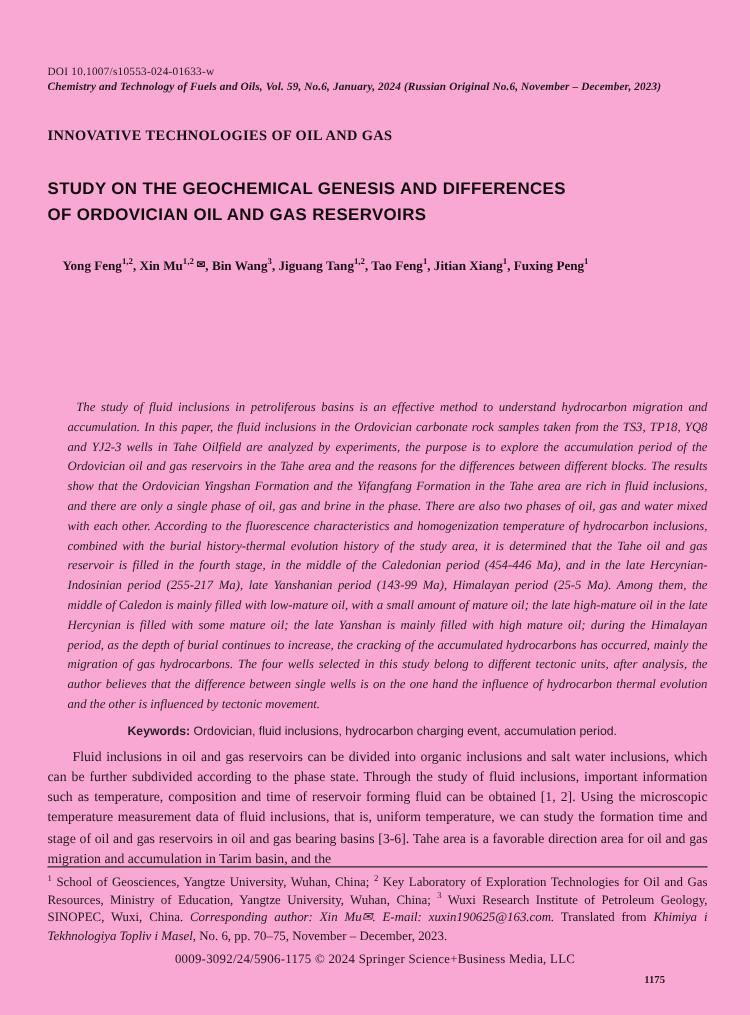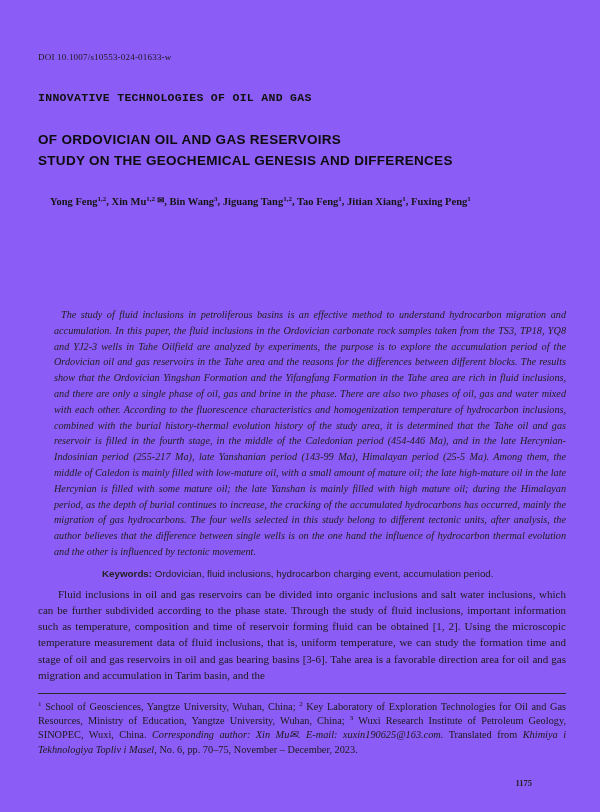--- a/index.html
+++ b/index.html
@@ -1,23 +1,23 @@
 <!DOCTYPE html>
 <html><head>
 <meta charset="utf-8">
 <style>
   html,body{margin:0;padding:0;background:#e8e8e8;}
   .page{
-    width:600px;height:812px;margin:0 auto;background:#8b5cf6;position:relative;
+    width:600px;height:812px;margin:0 auto;background:#f9a8d4;position:relative;
     font-family:"Liberation Serif", serif;color:#1b1b1b;box-sizing:border-box;
     padding:52px 34px 0 38px;overflow:hidden;
   }
   .doi{font-size:9px;letter-spacing:0.2px;}
   .journal{font-size:9px;font-style:italic;font-weight:bold;margin-top:2px;letter-spacing:0.1px;}
-  .rubric{margin-top:29px;font-family:Liberation Mono, monospace;font-weight:bold;font-size:11.5px;letter-spacing:0.3px;color:#111;}
+  .rubric{margin-top:29px;font-family:Liberation Serif, serif;font-weight:bold;font-size:11.5px;letter-spacing:0.3px;color:#111;}
   .title{margin-top:25px;font-family:"Liberation Sans", sans-serif;font-weight:bold;font-size:13.5px;line-height:21px;letter-spacing:0.3px;color:#0d0d0d;}
   .authors{margin-top:24px;padding-left:12px;font-weight:bold;font-size:10.5px;color:#151515;}
   .authors sup{font-size:7px;line-height:0;}
   .authors .mark{font-size:8.5px;vertical-align:2px;}
   .abstract{
     margin-top:100px;margin-left:16px;font-style:italic;font-size:10.2px;
     line-height:15.8px;text-align:justify;text-indent:7px;color:#1f1f1f;
   }
   .keywords{margin-top:8px;margin-left:28px;font-family:"Liberation Sans", sans-serif;font-size:9.8px;color:#222;padding-left:36px;}
   .keywords b{font-weight:bold;}
@@ -29,37 +29,39 @@
   .footnote .it{font-style:italic;}
   .issn{position:absolute;left:0;right:0;top:762px;text-align:center;font-size:10.3px;letter-spacing:0.2px;color:#1b1b1b;}
   .pagenum{position:absolute;right:68px;top:778px;font-size:8.5px;font-weight:bold;color:#222;}
 </style>
 </head>
 <body>
 
 <div class="page">
 
   <div class="doi">DOI 10.1007/s10553-024-01633-w</div>
+  <div class="journal">Chemistry and Technology of Fuels and Oils, Vol. 59, No.6,  January, 2024 (Russian Original  No.6, November – December, 2023)</div>
 
   <div class="rubric">INNOVATIVE TECHNOLOGIES OF OIL AND GAS</div>
 
   <div class="title">
+    <div>STUDY ON THE GEOCHEMICAL GENESIS AND DIFFERENCES</div>
     <div>OF ORDOVICIAN OIL AND GAS RESERVOIRS</div>
-    <div>STUDY ON THE GEOCHEMICAL GENESIS AND DIFFERENCES</div>
   </div>
 
   <div class="authors" id="authors"><span>Yong Feng<sup>1,2</sup></span>, <span>Xin Mu<sup>1,2</sup><span class="mark"> ✉</span></span>, <span>Bin Wang<sup>3</sup></span>, <span>Jiguang Tang<sup>1,2</sup></span>, <span>Tao Feng<sup>1</sup></span>, <span>Jitian Xiang<sup>1</sup></span>, <span>Fuxing Peng<sup>1</sup></span></div>
 
   <div class="abstract">The study of fluid inclusions in petroliferous basins is an effective method to understand hydrocarbon migration and accumulation. In this paper, the fluid inclusions in the Ordovician carbonate rock samples taken from the TS3, TP18, YQ8 and YJ2-3 wells in Tahe Oilfield are analyzed by experiments, the purpose is to explore the accumulation period of the Ordovician oil and gas reservoirs in the Tahe area and the reasons for the differences between different blocks. The results show that the Ordovician Yingshan Formation and the Yifangfang Formation in the Tahe area are rich in fluid inclusions, and there are only a single phase of oil, gas and brine in the phase. There are also two phases of oil, gas and water mixed with each other. According to the fluorescence characteristics and homogenization temperature of hydrocarbon inclusions, combined with the burial history-thermal evolution history of the study area, it is determined that the Tahe oil and gas reservoir is filled in the fourth stage, in the middle of the Caledonian period (454-446 Ma), and in the late Hercynian-Indosinian period (255-217 Ma), late Yanshanian period (143-99 Ma), Himalayan period (25-5 Ma). Among them, the middle of Caledon is mainly filled with low-mature oil, with a small amount of mature oil; the late high-mature oil in the late Hercynian is filled with some mature oil; the late Yanshan is mainly filled with high mature oil; during the Himalayan period, as the depth of burial continues to increase, the cracking of the accumulated hydrocarbons has occurred, mainly the migration of gas hydrocarbons. The four wells selected in this study belong to different tectonic units, after analysis, the author believes that the difference between single wells is on the one hand the influence of hydrocarbon thermal evolution and the other is influenced by tectonic movement.</div>
 
   <div class="keywords">
     <b>Keywords:</b><span> Ordovician, fluid inclusions, hydrocarbon charging event, accumulation period.</span>
   </div>
 
 
   <p class="body-par">Fluid inclusions in oil and gas reservoirs can be divided into organic inclusions and salt water inclusions, which can be further subdivided according to the phase state. Through the study of fluid inclusions, important information such as temperature, composition and time of reservoir forming fluid can be obtained [1, 2]. Using the microscopic temperature measurement data of fluid inclusions, that is, uniform temperature, we can study the formation time and stage of oil and gas reservoirs in oil and gas bearing basins [3-6]. Tahe area is a favorable direction area for oil and gas migration and accumulation in Tarim basin, and the</p>
 
   <div class="footrule"></div>
   <div class="footnote" id="footnote"><sup>1</sup><span> School of Geosciences, Yangtze University, Wuhan, China; </span><sup>2</sup><span> Key Laboratory of Exploration Technologies for Oil and Gas Resources, Ministry of Education, Yangtze University, Wuhan, China; </span><sup>3</sup><span> Wuxi Research Institute of Petroleum Geology, SINOPEC, Wuxi, China. </span><span class="it">Corresponding author: Xin Mu✉. E-mail: xuxin190625@163.com.</span><span> Translated from </span><span class="it">Khimiya i Tekhnologiya Topliv i Masel</span><span>, No. 6, pp. 70–75, November – December, 2023.</span></div>
 
+  <div class="issn">0009-3092/24/5906-1175 © 2024 Springer Science+Business Media, LLC</div>
   <div class="pagenum">1175</div>
 
 </div>
 
 </body></html>

